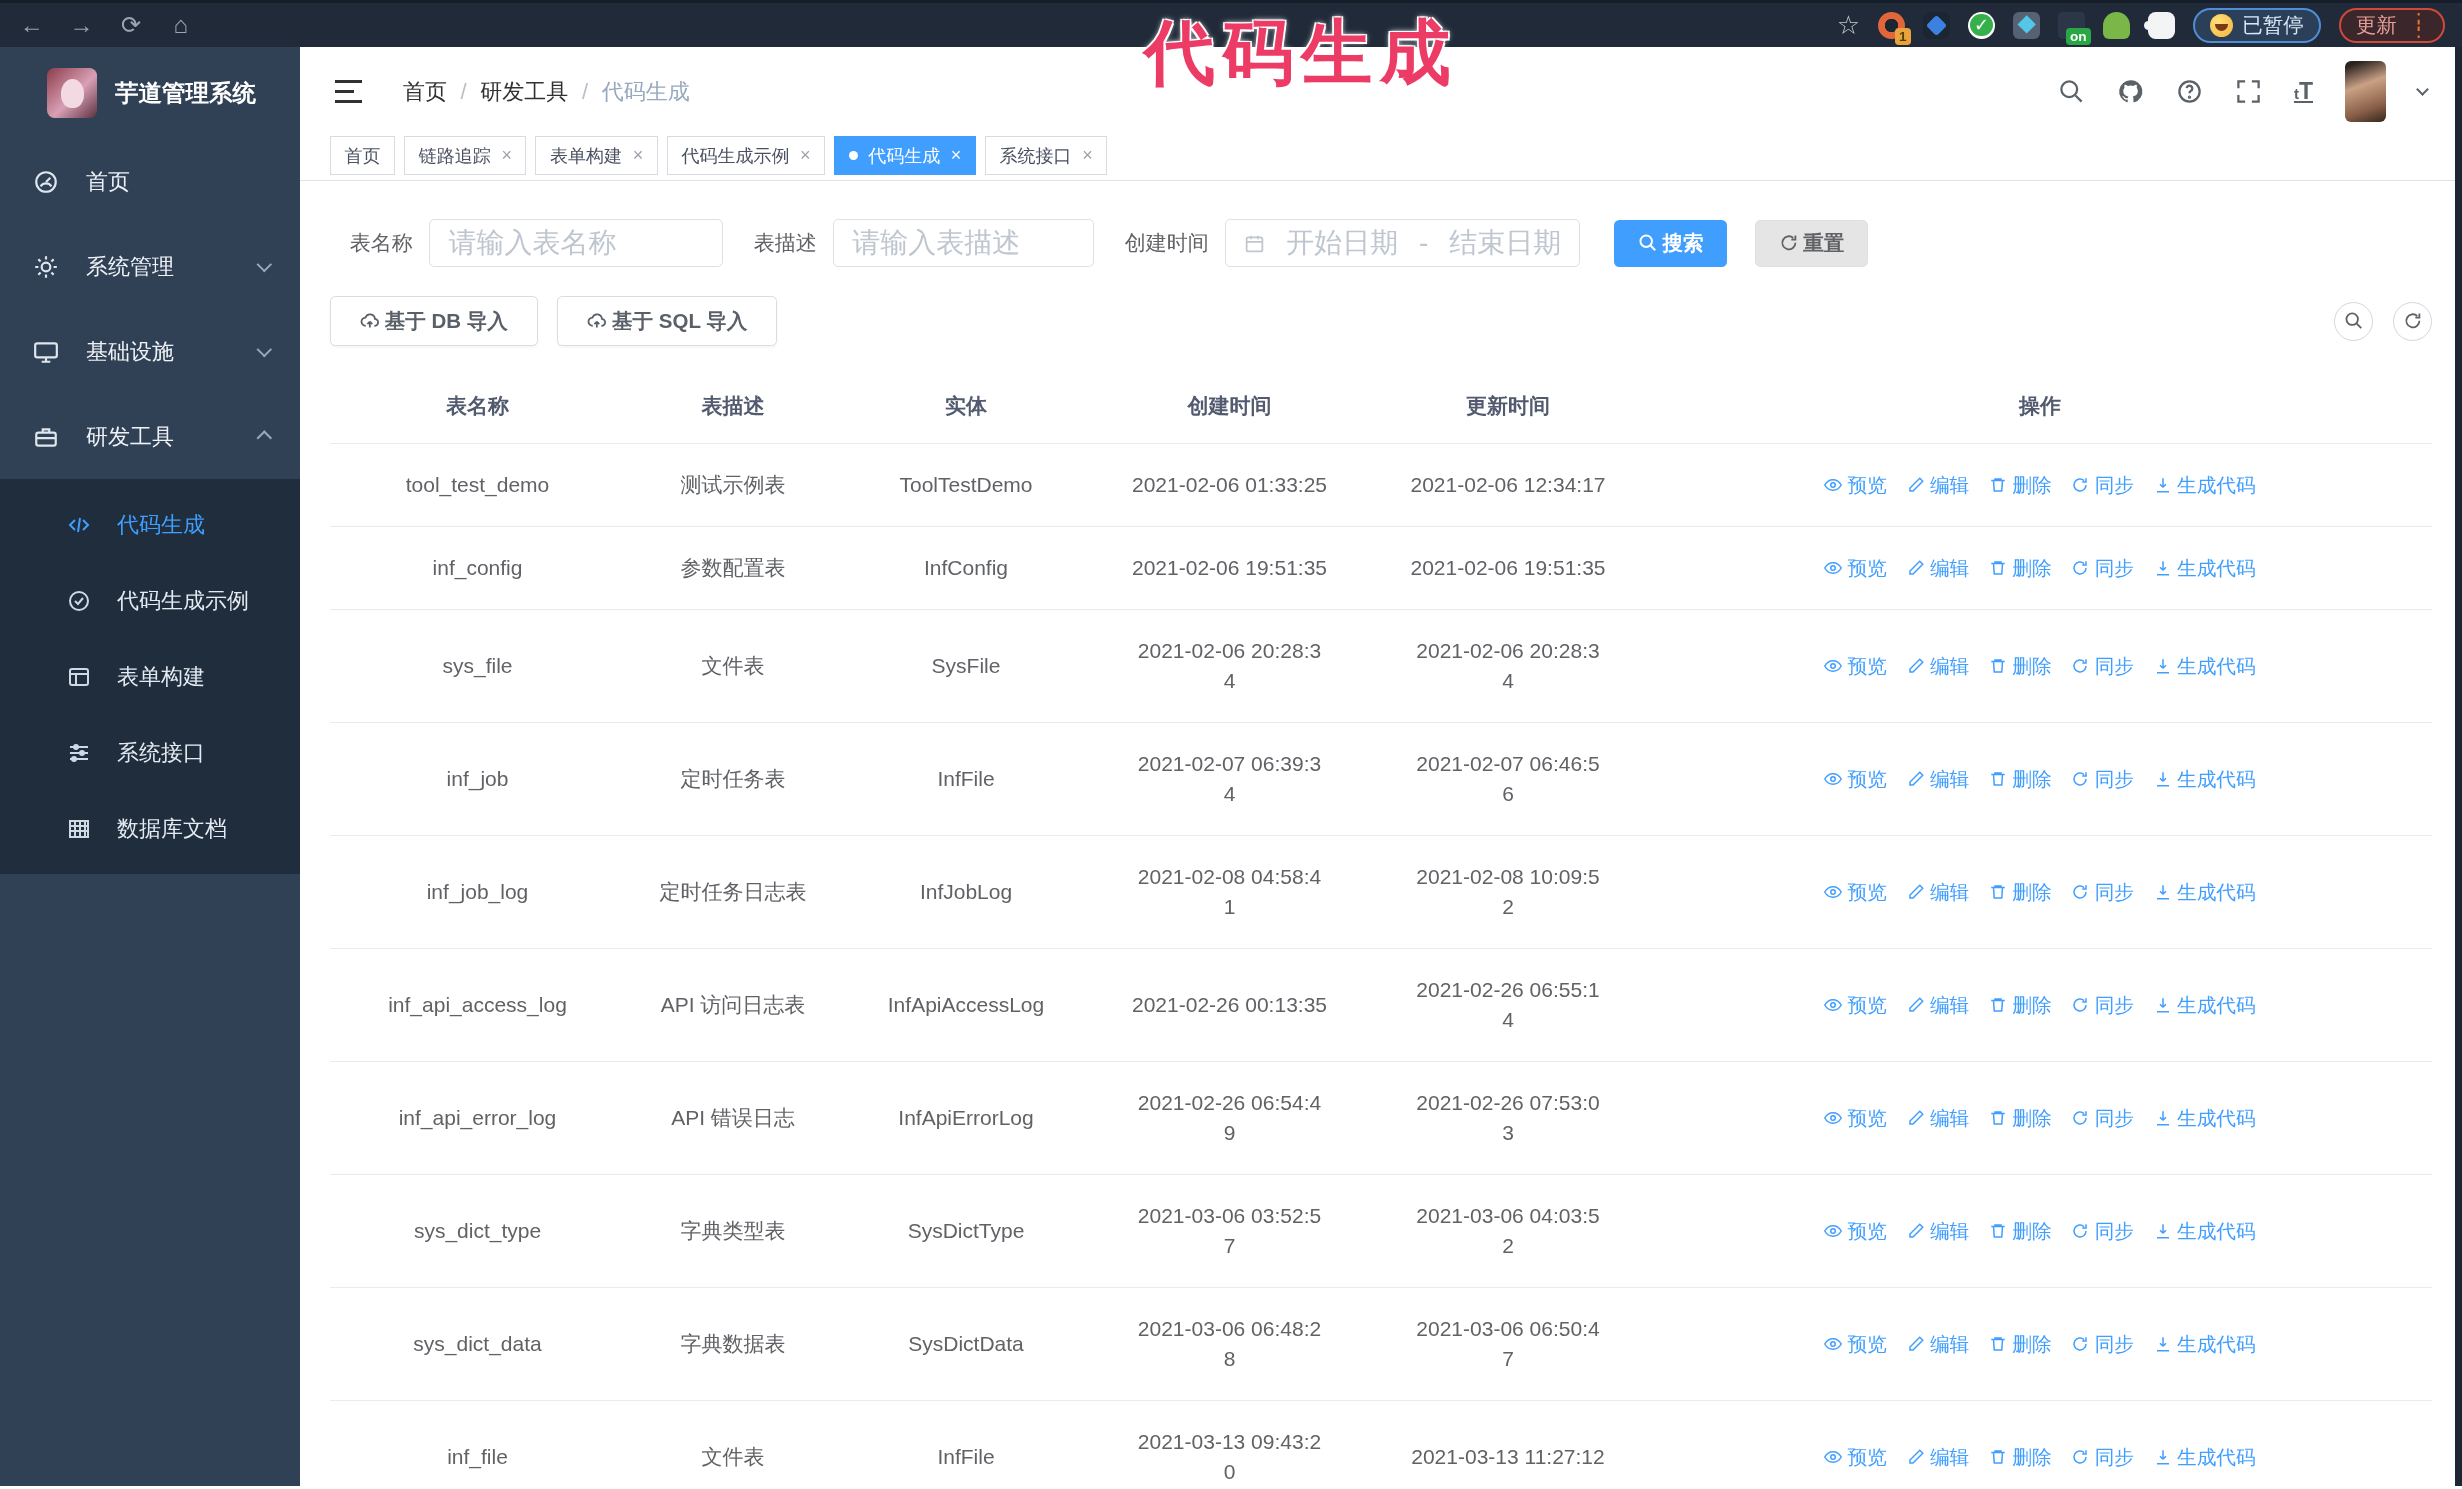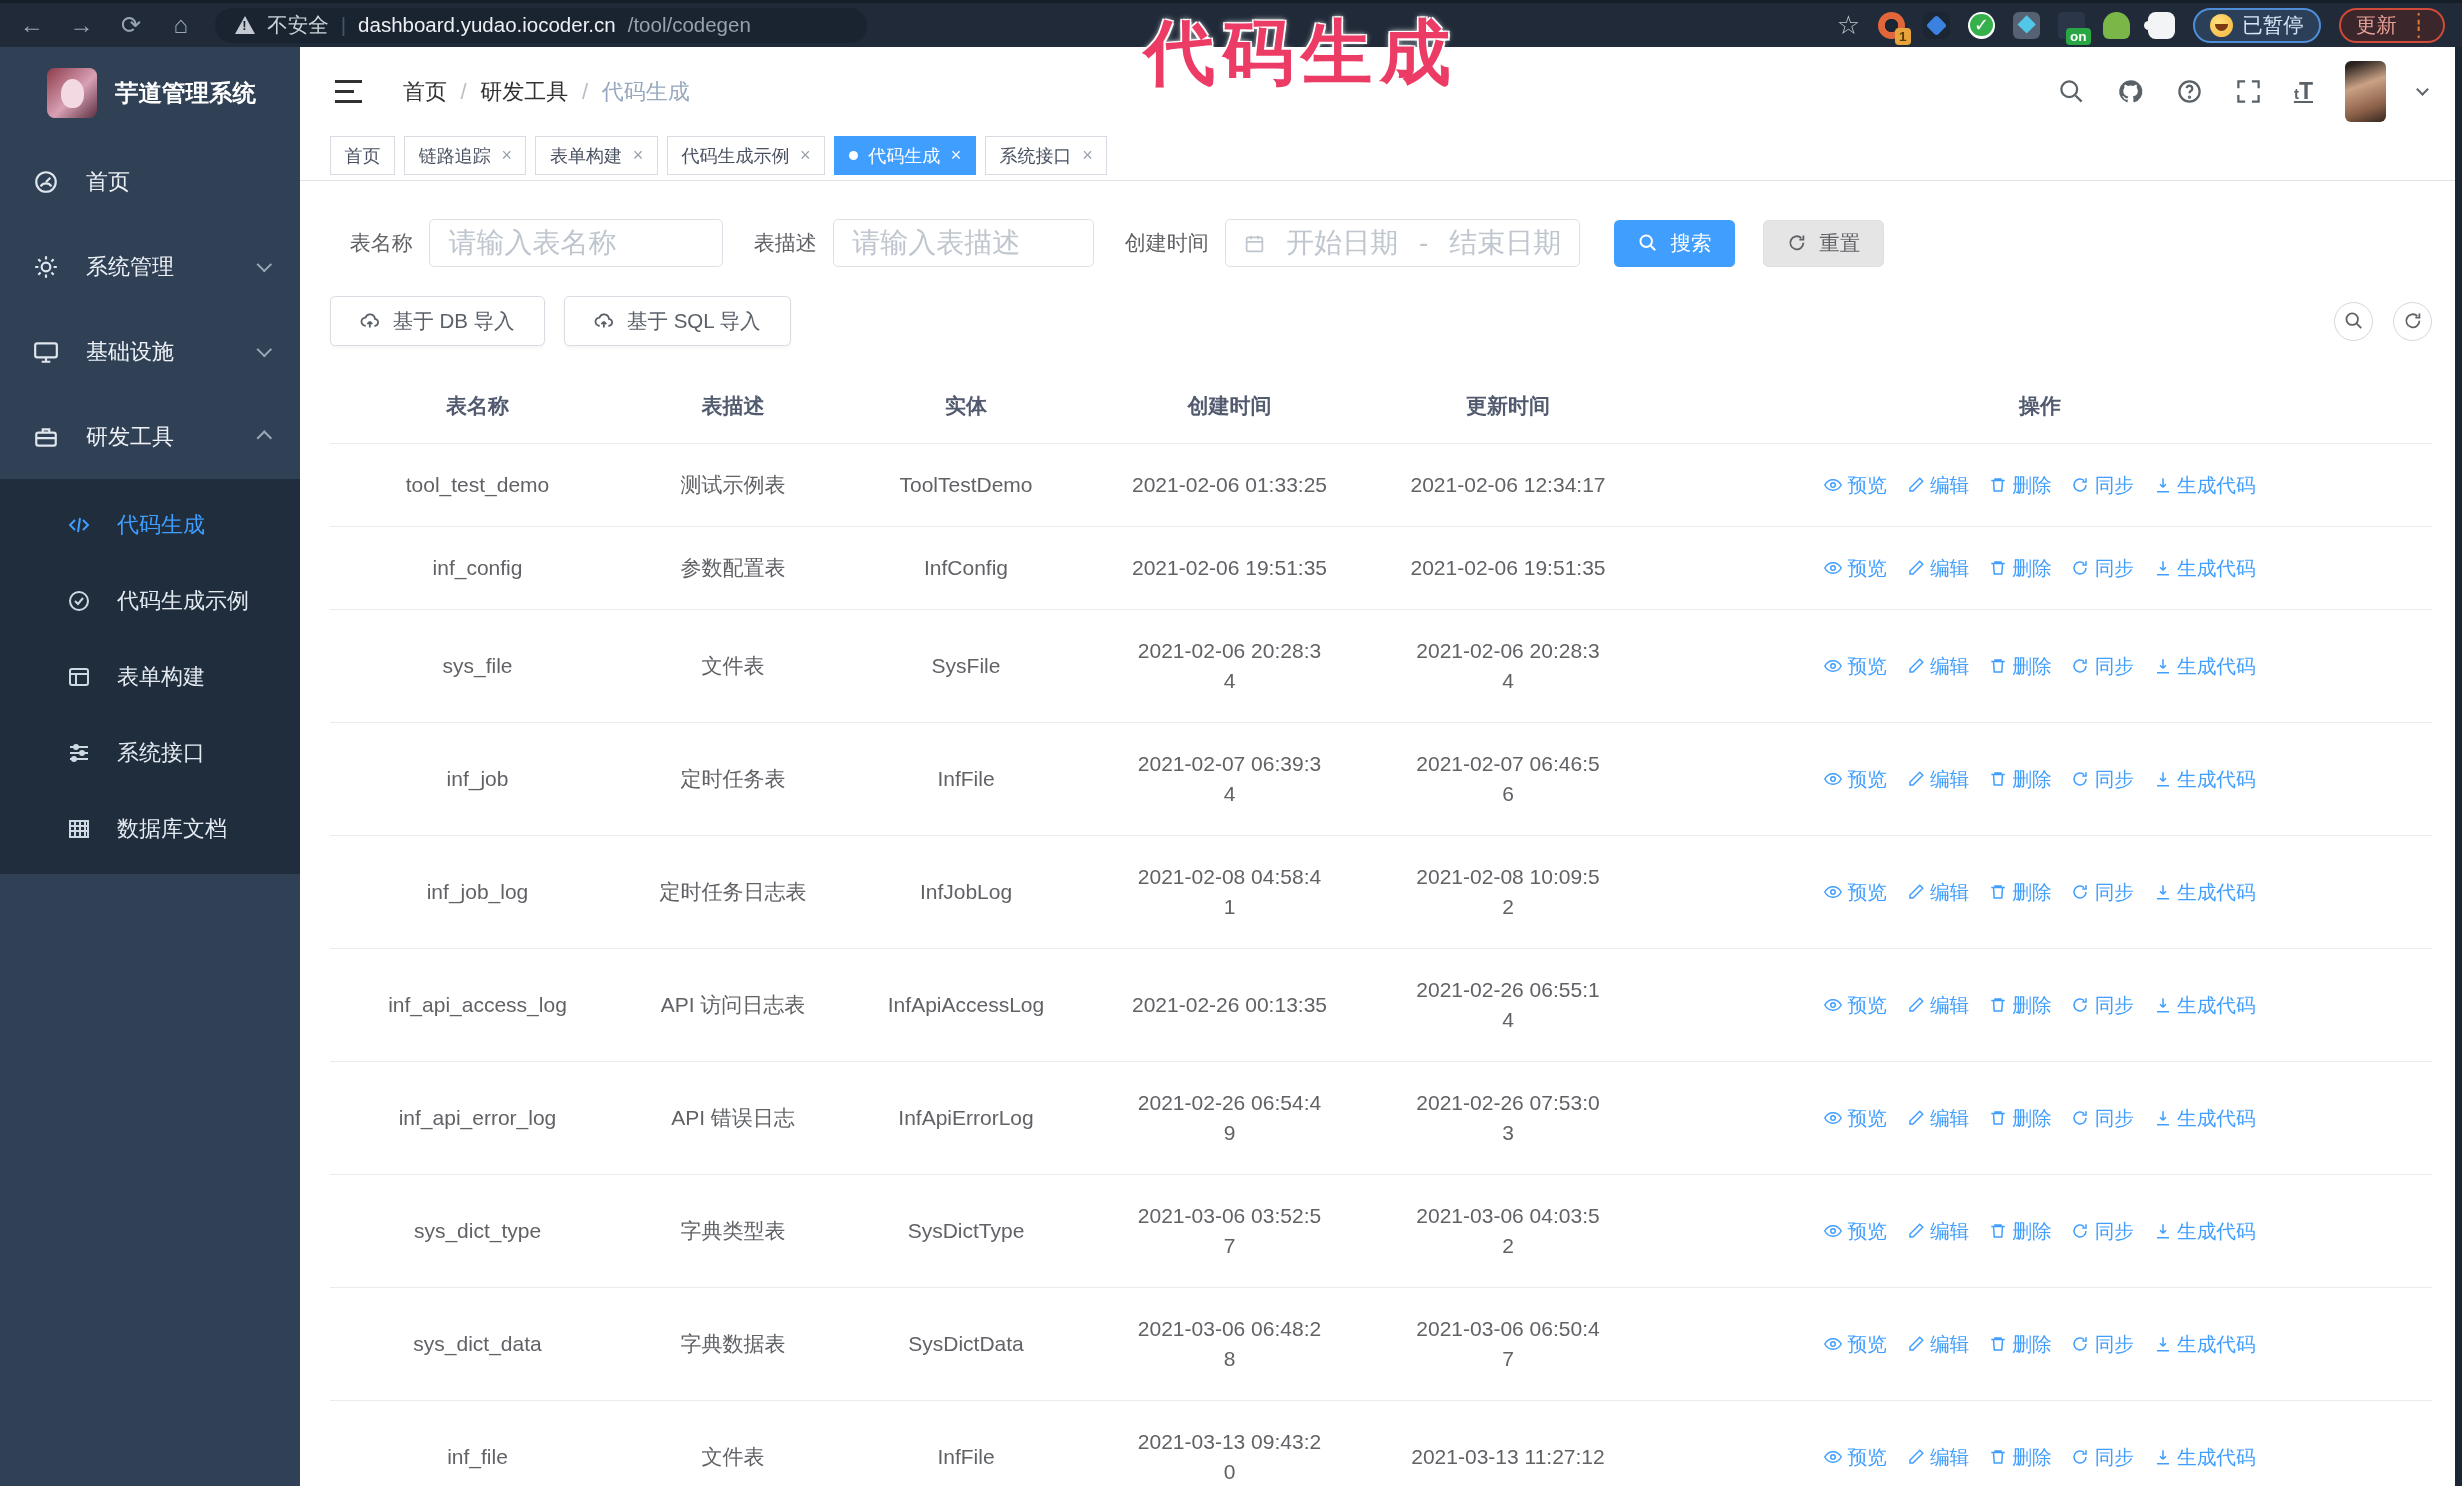--- a/index.html
+++ b/index.html
@@ -84,21 +84,21 @@
 
   
   .content { padding:0 30px; }
   .filters { margin-top:38px; display:flex; align-items:center; gap:16.7px; }
   .f-label { font-size:21px; color:#606266; margin-left:13.6px; }
   .f-label:first-child { margin-left:19.7px; }
   .inp { height:48px; border:1.5px solid #dcdfe6; border-radius:5.3px; background:#fff; display:flex; align-items:center; padding:0 18px; font-size:28px; color:#bfc6cf; }
   .inp.name { width:294px; } .inp.desc { width:261px; }
   .inp.dates { width:355px; gap:13.6px; justify-content:space-between; }
   .inp .ico { width:21px; height:21px; color:#c0c6ce; flex:0 0 auto; }
-  .btn { height:47px; border-radius:5.3px; font-size:20.5px; display:flex; align-items:center; gap:13px; padding:0 23px; cursor:pointer; border:1.5px solid transparent; }
+  .btn { height:47px; border-radius:5.3px; font-size:20.5px; display:flex; align-items:center; gap:5px; padding:0 23px; cursor:pointer; border:1.5px solid transparent;font-weight:bold; }
   .btn .ico { width:19.7px; height:19.7px; }
   .btn.primary { background:#409eff; color:#fff; margin-left:16.7px; }
   .btn.plain { background:#e5e5e5; border-color:#dcdfe6; color:#606266; margin-left:10.6px; }
 
   .toolbar { margin-top:29px; display:flex; align-items:center; gap:19.7px; }
   .btn.import { background:#fff; border-color:#d9dce3; color:#5a6068; box-shadow:0 1.5px 3px rgba(0,0,0,.04); padding:0 29px; height:50px; }
   .round-btns { margin-left:auto; display:flex; gap:19.7px; }
   .rbtn { width:39px; height:39px; border-radius:50%; border:1.5px solid #d3d7de; background:#fff; display:flex; align-items:center; justify-content:center; color:#606266; cursor:pointer; }
   .rbtn .ico { width:19.7px; height:19.7px; }
 
@@ -115,27 +115,20 @@
   .ico svg { width:100%; height:100%; display:block; }
 </style>
 </head>
 <body>
 
 <div class="chrome">
   <span class="nav-ic">←</span>
   <span class="nav-ic">→</span>
   <span class="nav-ic">⟳</span>
   <span class="nav-ic">⌂</span>
-  <div class="url-pill">
-    <span class="warn-tri"></span>
-    <span>不安全</span>
-    <span class="url-sep">|</span>
-    <span class="url-host">dashboard.yudao.iocoder.cn</span>
-      <span class="url-path">/tool/codegen</span>
-  </div>
   <div class="chrome-spacer"></div>
   <div class="chrome-right">
     <span class="star">☆</span>
     <span class="ext e1">
         <span class="ext-badge">1</span>
       </span>
     <span class="ext e2"></span>
     <span class="ext e3"></span>
     <span class="ext e4"></span>
     <span class="ext e5">

